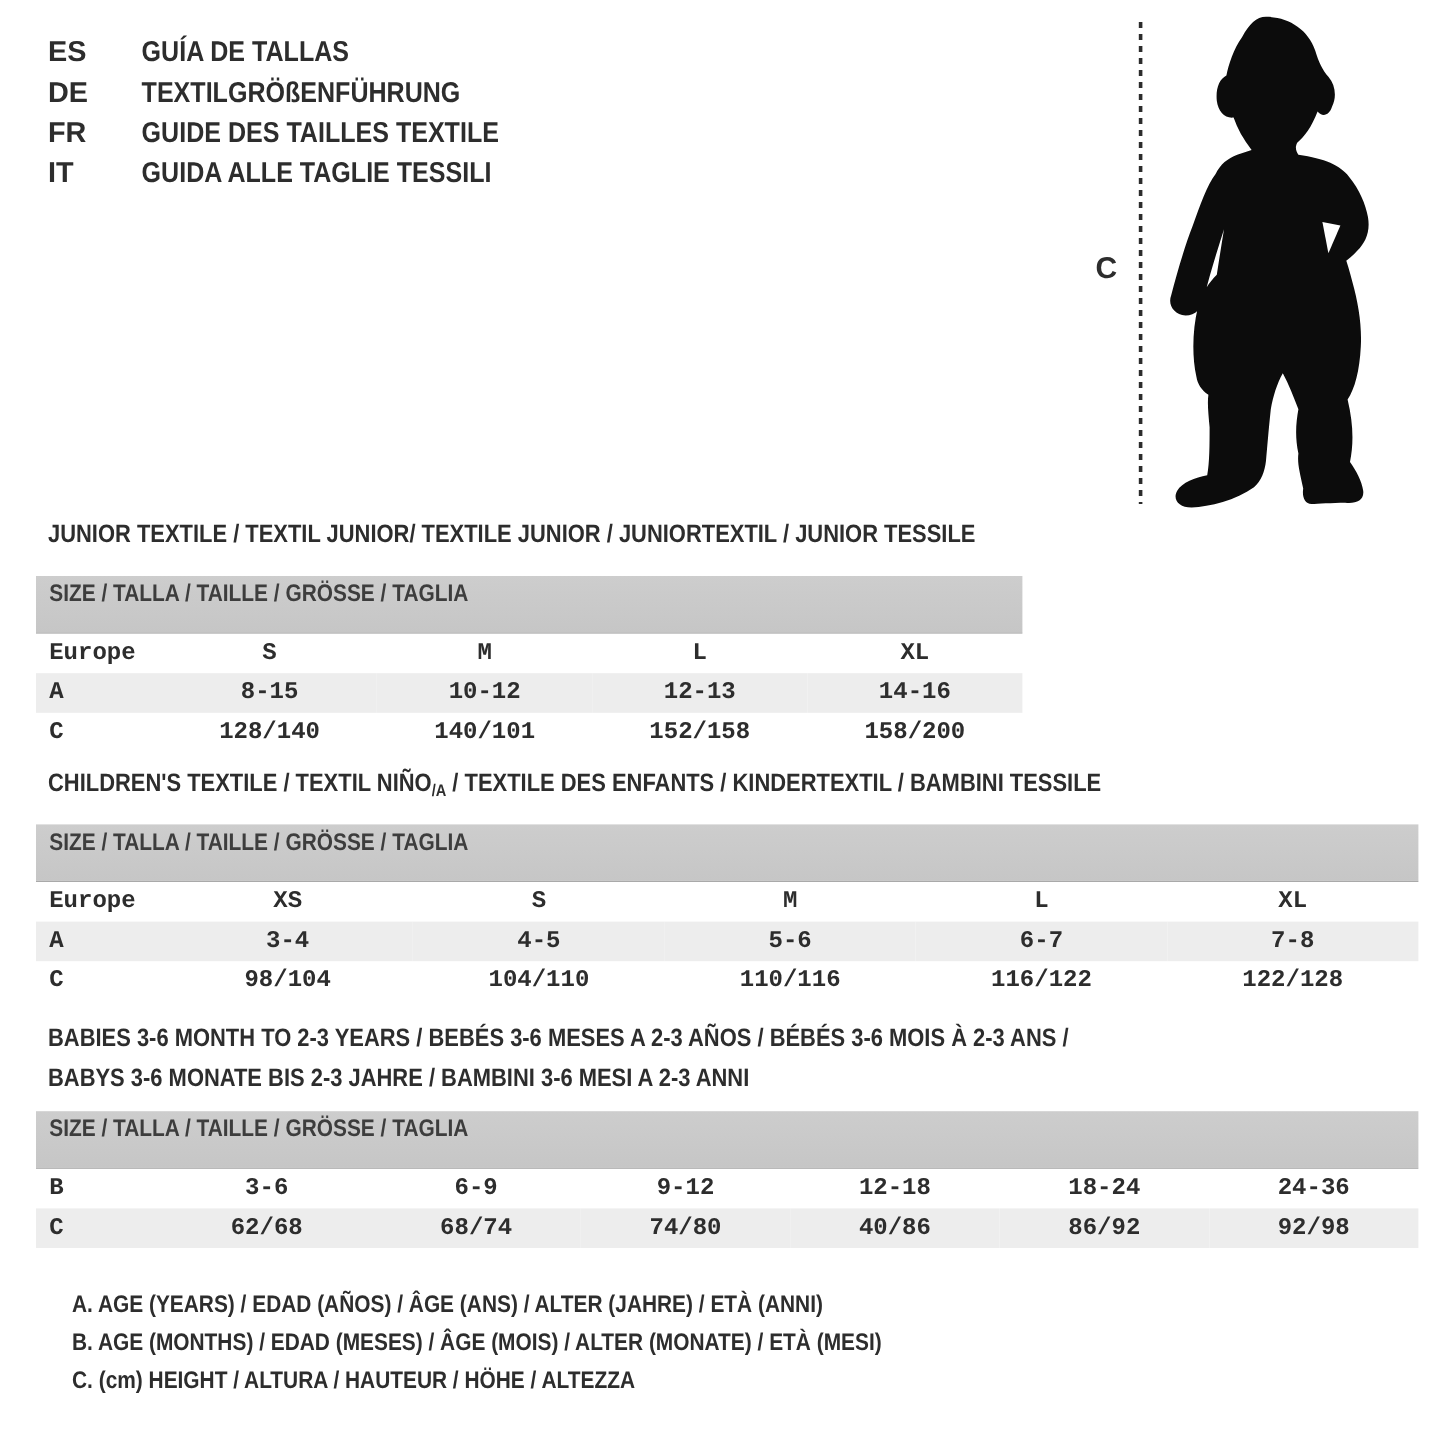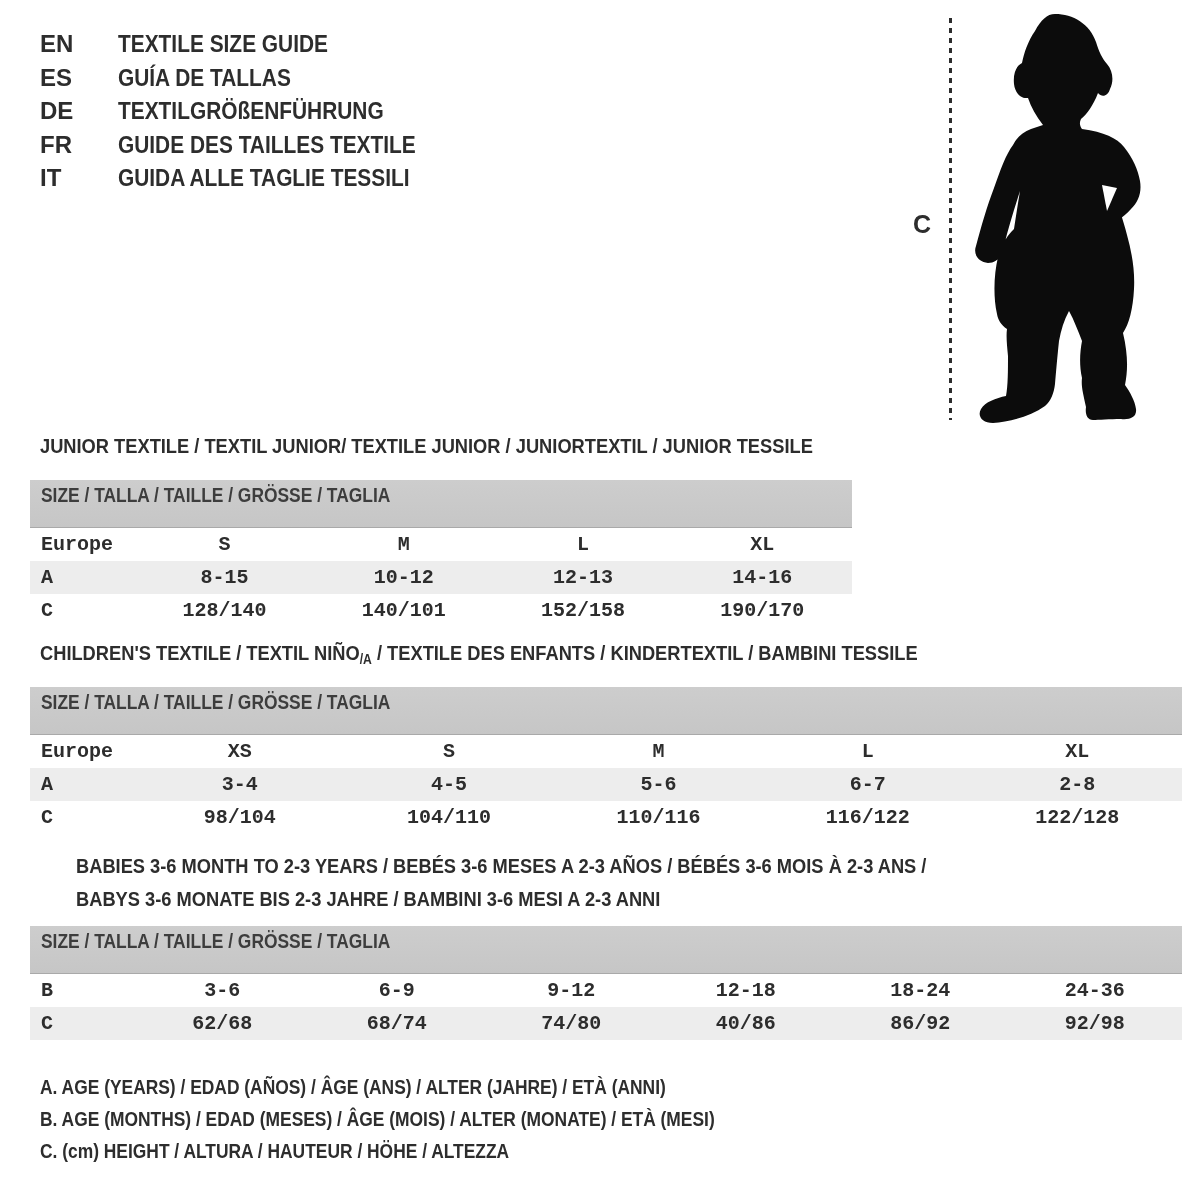--- a/index.html
+++ b/index.html
@@ -32,48 +32,45 @@
   .dash-line{
     position:absolute;left:44px;top:12px;width:3px;height:402px;
     background:repeating-linear-gradient(to bottom,#2c2c2c 0 5px,transparent 5px 10px);
   }
   .figure svg{position:absolute;left:52px;top:2px;width:202px;height:420px;}
 
   
   .section-title{position:absolute;left:40px;font-size:21px;line-height:24px;}
   .title-sub{font-size:14px;vertical-align:-4px;}
   .babies-title{position:absolute;left:40px;font-size:21px;}
-  .babies-title .tline{height:33px;line-height:33px;margin-left:36px;}
+  .babies-title .tline{height:33px;line-height:33px;}
 
   
   .tablewrap{position:absolute;left:30px;}
   .size-bar{
     height:48px;line-height:31px;padding-left:11px;font-size:20px;color:#3d3d3d;
     background:linear-gradient(to bottom,#cdcdcd,var(--header-bar-bg));
     border-bottom:1px solid #a9a9a9;
   }
   table{width:100%;border-collapse:collapse;table-layout:fixed;}
   col.label-col{width:105px;}
   tr{height:33px;}
   tr.alt{background:var(--row-alt-bg);}
   th,td{font-size:20px;font-weight:bold;color:var(--text);padding:0;font-family:Liberation Mono, monospace;}
   th{text-align:left;padding-left:11px;font-weight:bold;}
   td{text-align:center;}
 
   
   .legend{position:absolute;left:40px;top:1071px;}
-  .legend-line{height:32px;line-height:32px;font-size:20px;}
+  .legend-line{height:32px;line-height:32px;font-size:20px;margin-left:20px;}
 </style>
 </head>
 <body>
 
 <div class="lang-block">
-  <div class="lang-row">
-    <span class="lang-code">EN</span><span class="lang-label cond">TEXTILE SIZE GUIDE</span>
-  </div>
   <div class="lang-row">
     <span class="lang-code">ES</span><span class="lang-label cond">GUÍA DE TALLAS</span>
   </div>
   <div class="lang-row">
     <span class="lang-code">DE</span><span class="lang-label cond">TEXTILGRÖßENFÜHRUNG</span>
   </div>
   <div class="lang-row">
     <span class="lang-code">FR</span><span class="lang-label cond">GUIDE DES TAILLES TEXTILE</span>
   </div>
   <div class="lang-row">
@@ -161,21 +158,21 @@
       <td>8-15</td>
       <td>10-12</td>
       <td>12-13</td>
       <td>14-16</td>
     </tr>
     <tr>
       <th>C</th>
       <td>128/140</td>
       <td>140/101</td>
       <td>152/158</td>
-      <td>190/170</td>
+      <td>158/200</td>
     </tr>
   </tbody>
     </table>
 </div>
 
 <div class="section-title cond" style="top:641px;">
   <span>CHILDREN'S TEXTILE / TEXTIL NIÑO</span><span class="title-sub">/A</span><span> / TEXTILE DES ENFANTS / KINDERTEXTIL / BAMBINI TESSILE</span>
 </div>
 <div class="tablewrap" style="top:687px;width:1152px;">
   <div class="size-bar"><span class="cond">SIZE / TALLA / TAILLE / GRÖSSE / TAGLIA</span></div>
@@ -196,21 +193,21 @@
       <td>M</td>
       <td>L</td>
       <td>XL</td>
     </tr>
     <tr class="alt">
       <th>A</th>
       <td>3-4</td>
       <td>4-5</td>
       <td>5-6</td>
       <td>6-7</td>
-      <td>2-8</td>
+      <td>7-8</td>
     </tr>
     <tr>
       <th>C</th>
       <td>98/104</td>
       <td>104/110</td>
       <td>110/116</td>
       <td>116/122</td>
       <td>122/128</td>
     </tr>
   </tbody>

